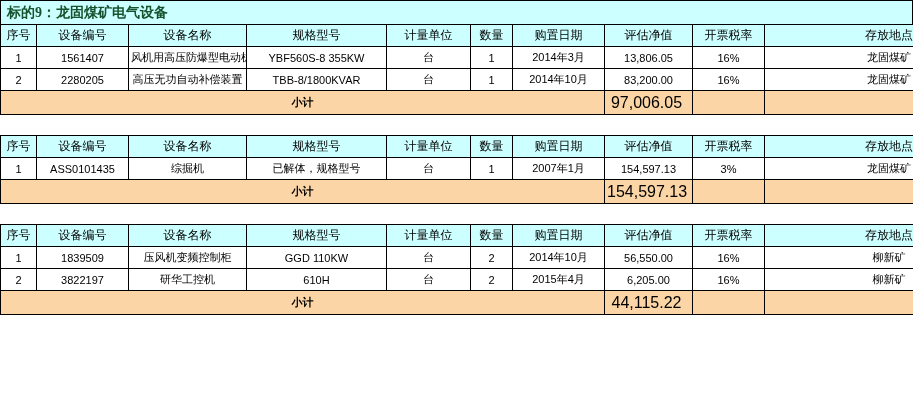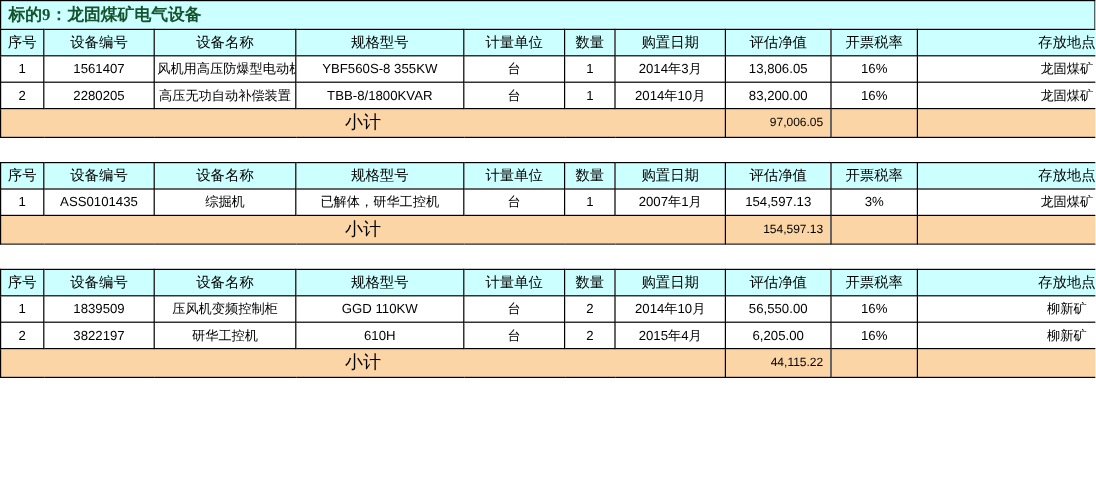--- a/index.html
+++ b/index.html
@@ -53,28 +53,27 @@
     margin-left: 20px;
   }
   td.num { text-align: right; padding-right: 6px; }
   td.name { font-size: 12px; }
   td.place { font-size: 12px; }
   tr.subtotal td {
     background: #fbd5a5;
     height: 24px;
   }
   tr.subtotal td.sub-label {
-    font-size: 15px;
-    font-weight: normal;
+    font-size: 11px;
+    font-weight: bold;
     font-family: "Liberation Serif", serif;
   }
   tr.subtotal td.sub-val {
-    text-align: right;
     padding-right: 6px;
-    font-size: 10px;
+    font-size: 16px;
   }
   .gap {
     width: 913px;
     height: 20px;
     background: #ffffff;
   }
   .c0 { width: 36px; }
   .c1 { width: 92px; }
   .c2 { width: 118px; }
   .c3 { width: 140px; }
@@ -182,21 +181,21 @@
           <th>评估净值</th>
           <th>开票税率</th>
           <th>存放地点</th>
         </tr>
       </thead>
       <tbody>
         <tr>
           <td>1</td>
           <td>ASS0101435</td>
           <td class="name">综掘机</td>
-          <td>已解体，研华工控机</td>
+          <td>已解体，规格型号</td>
           <td>台</td>
           <td>1</td>
           <td>2007年1月</td>
           <td class="num">154,597.13</td>
           <td>3%</td>
           <td class="place">龙固煤矿</td>
         </tr>
         <tr class="subtotal">
           <td class="sub-label" colspan="7">小计</td>
           <td class="sub-val">154,597.13</td>

